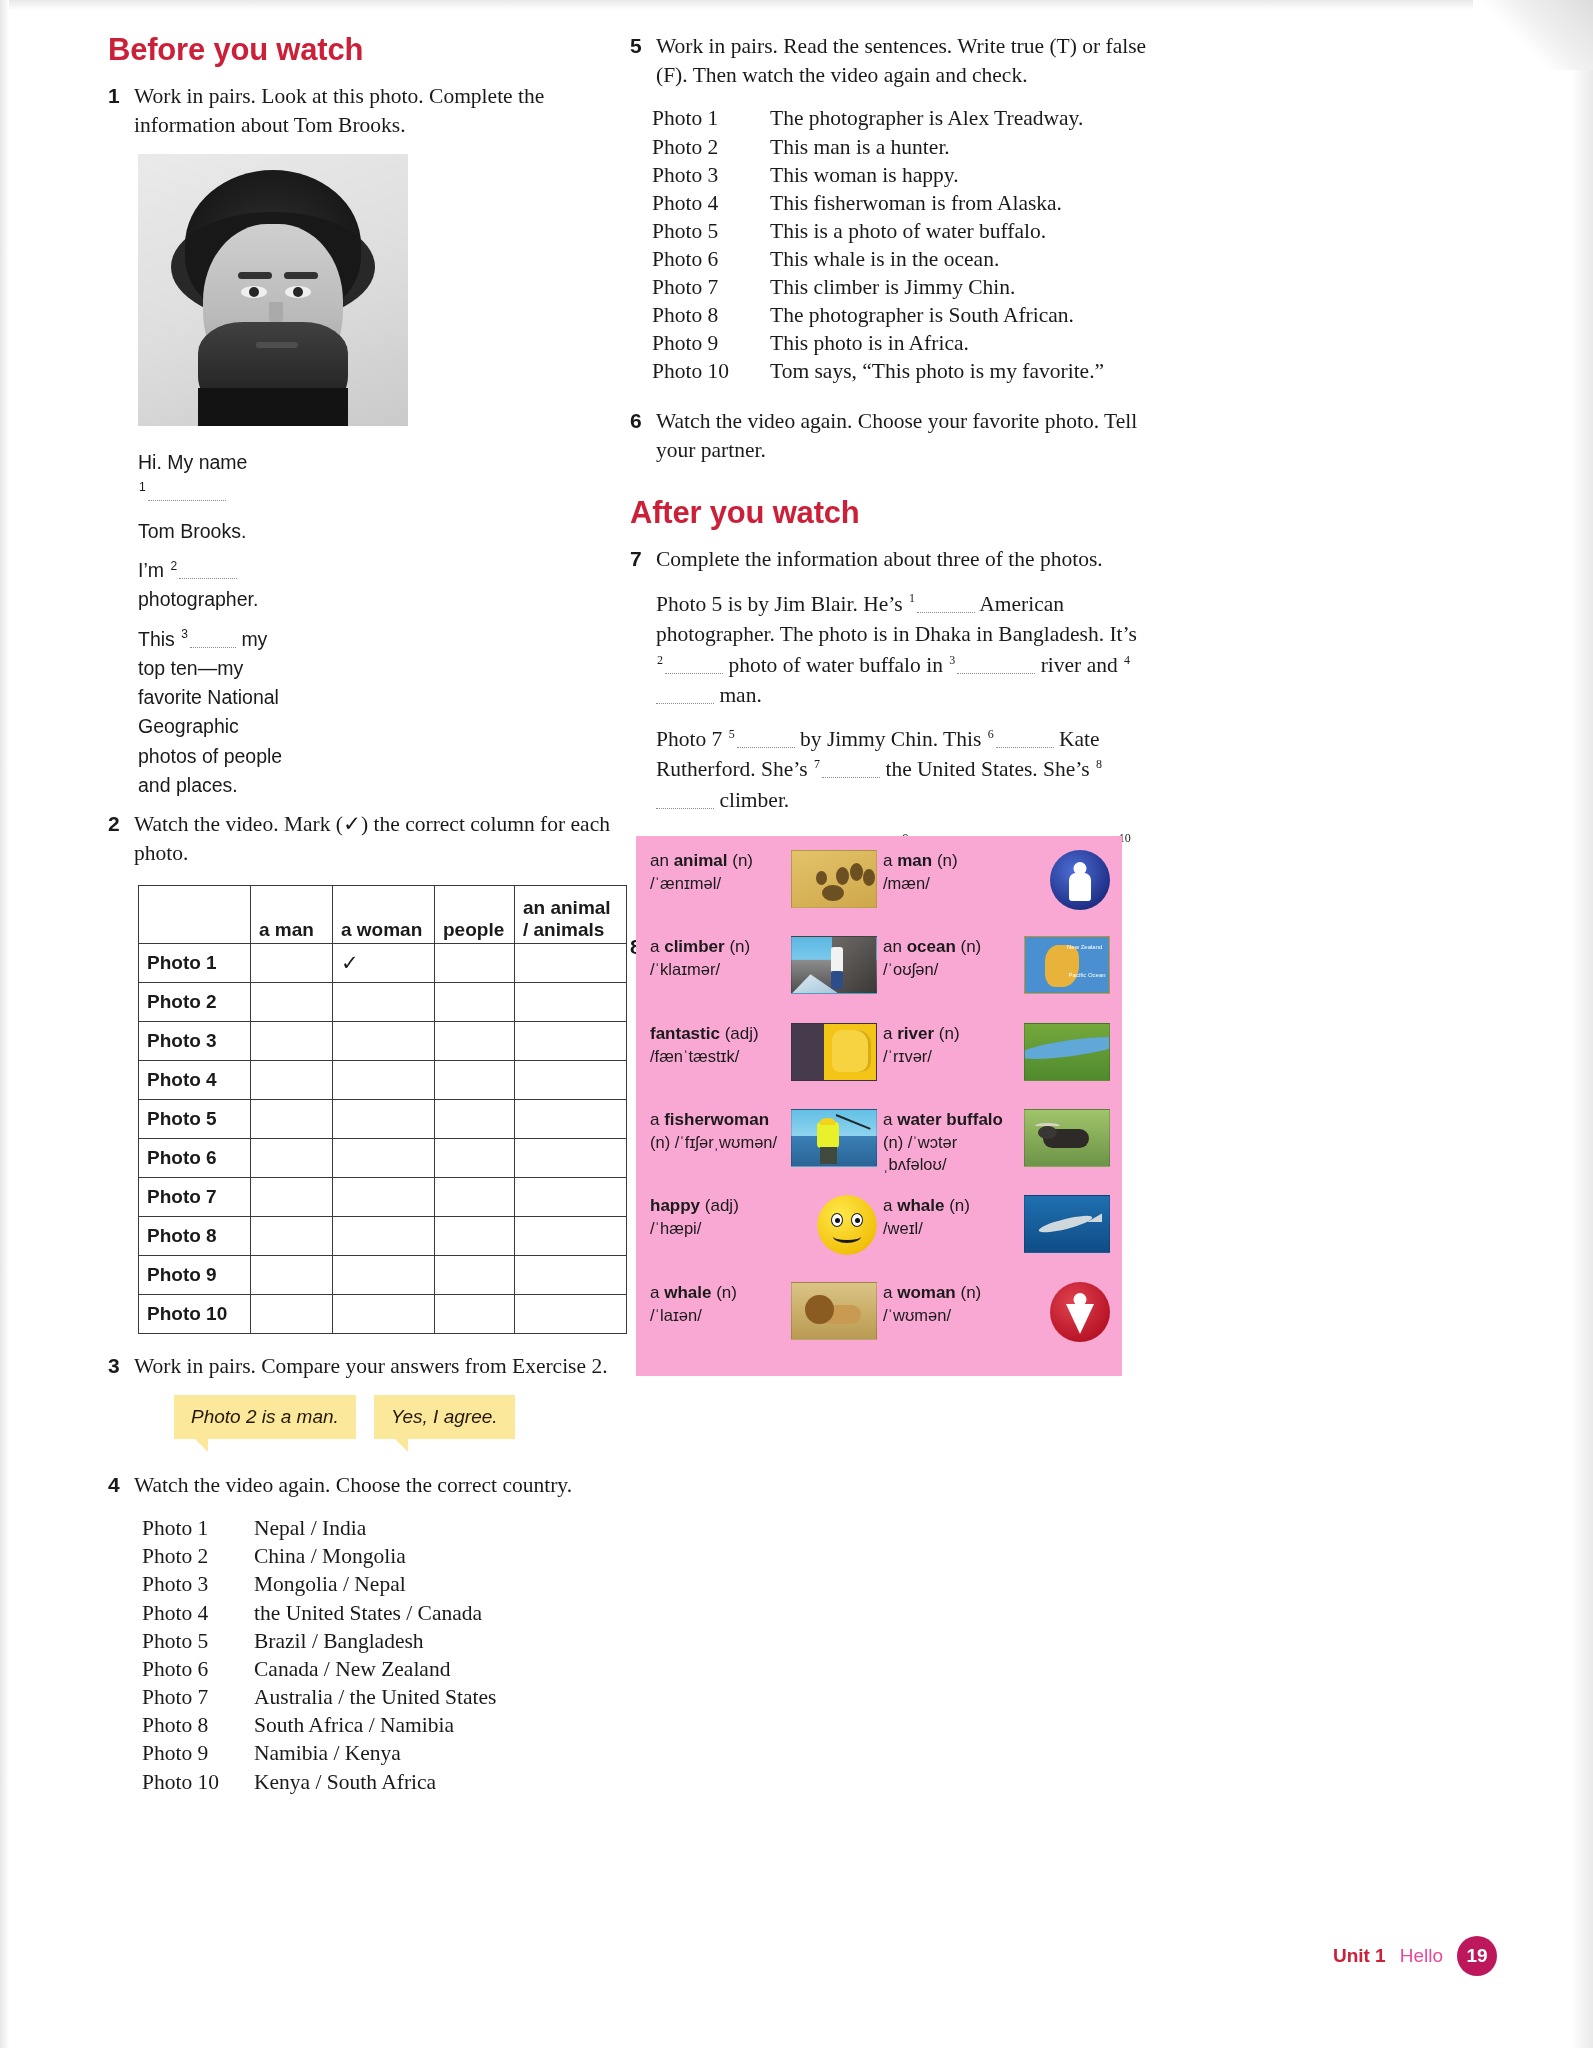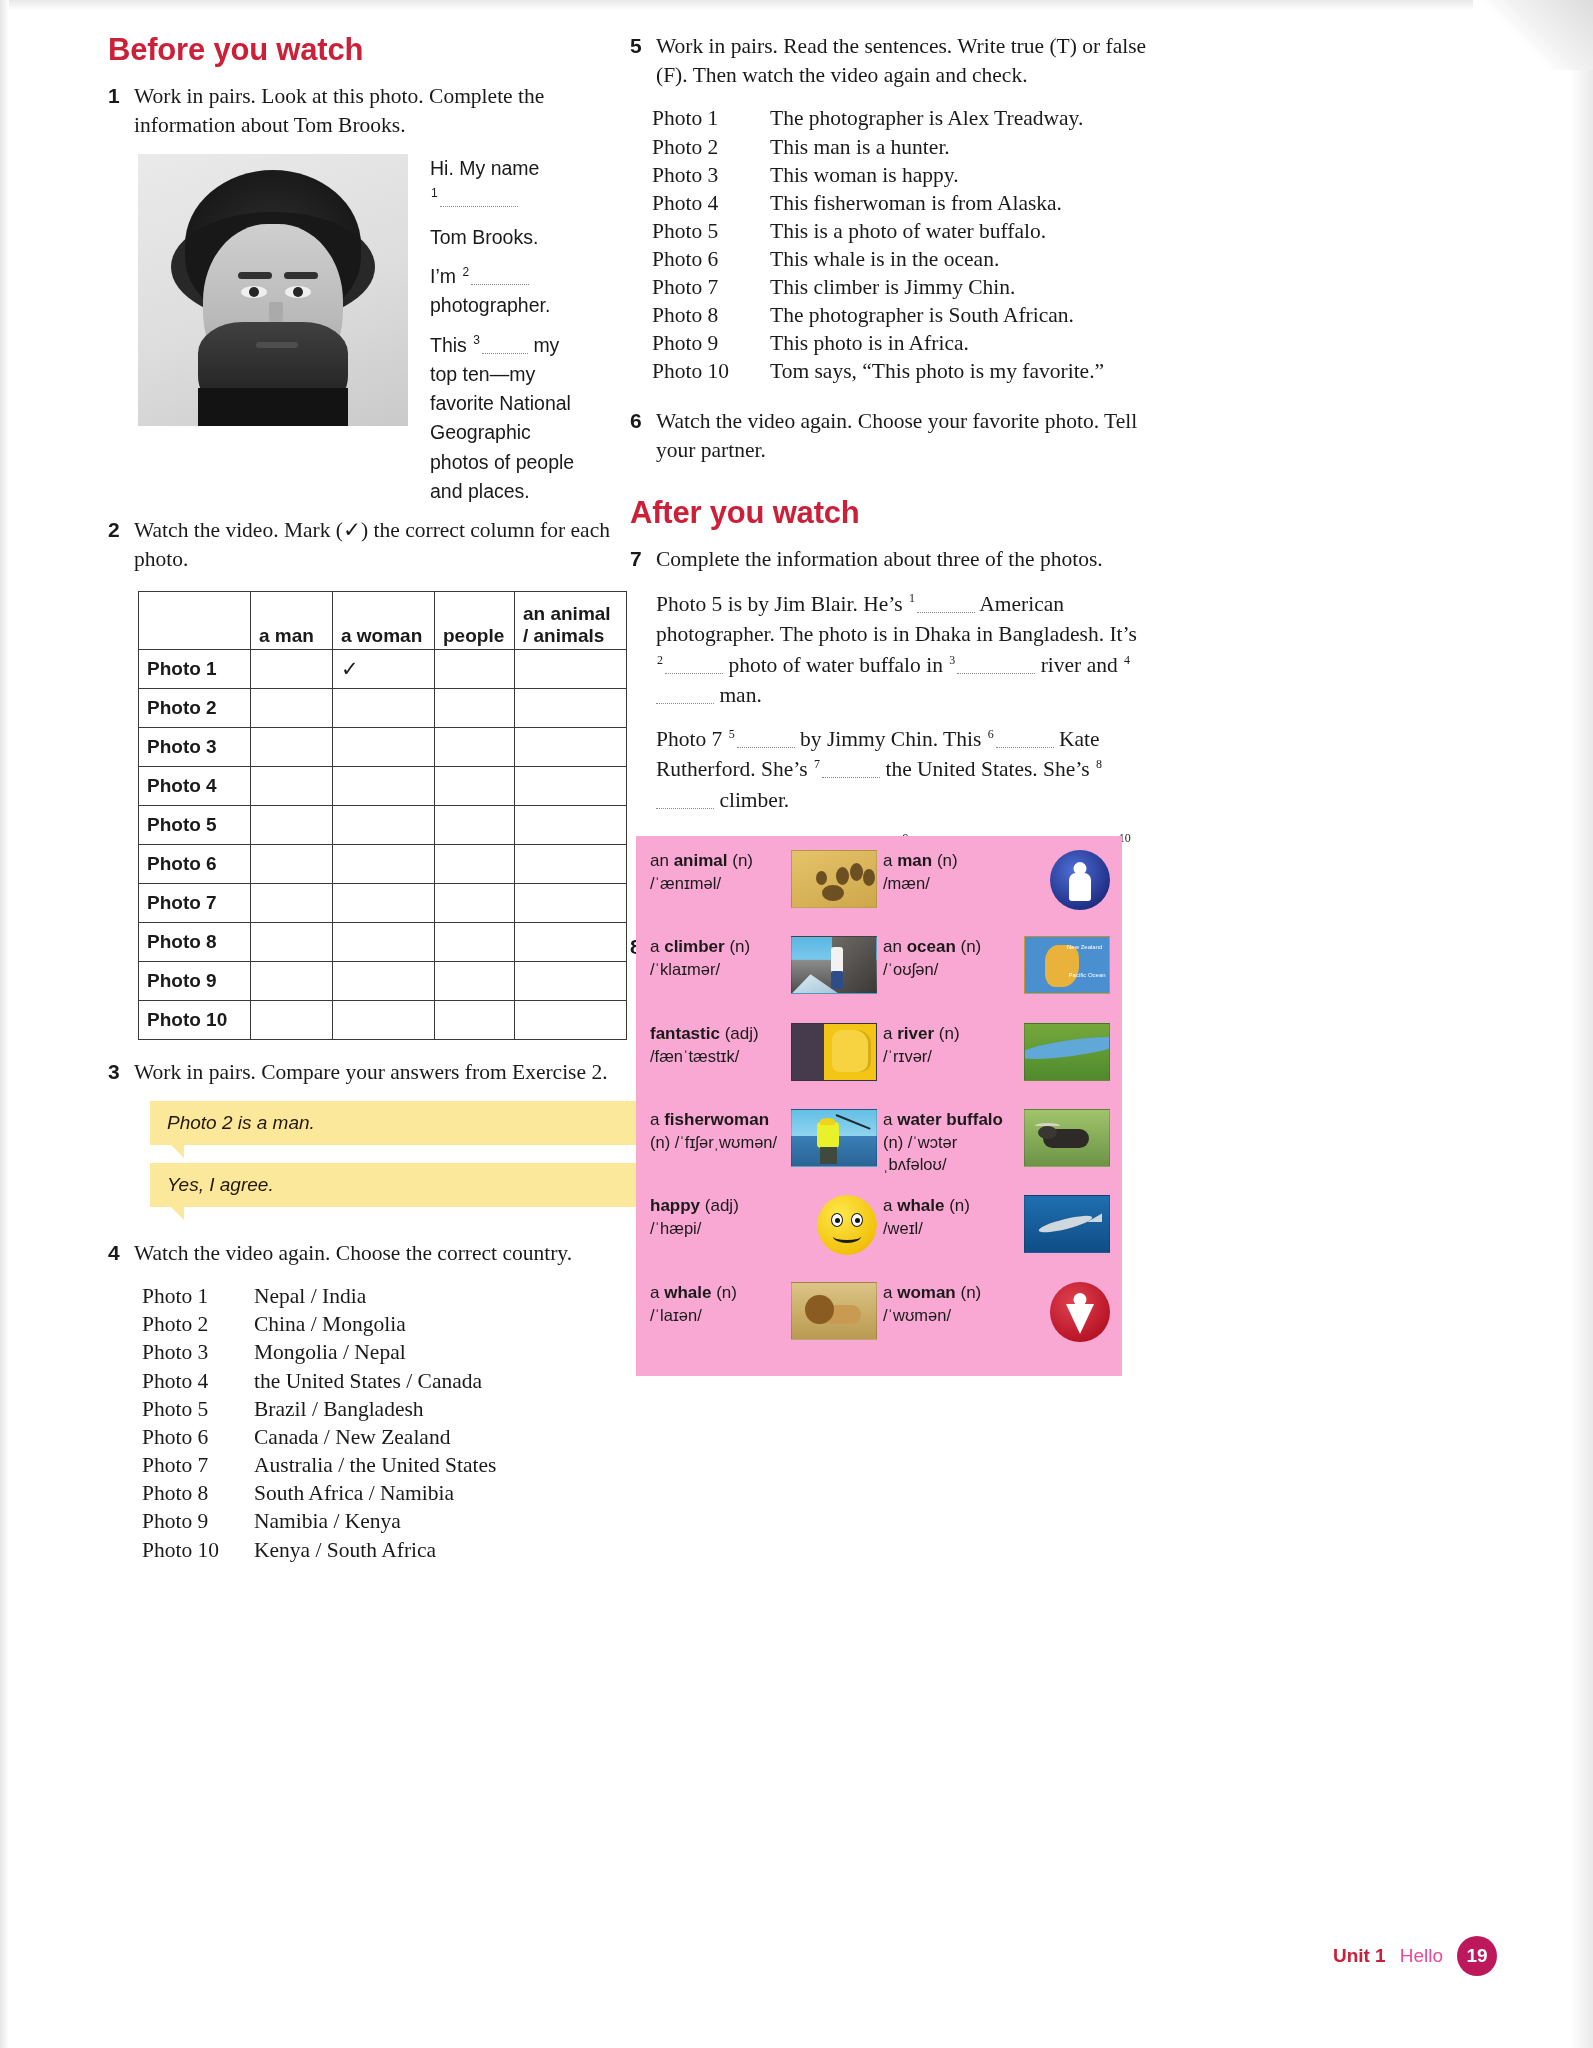--- a/index.html
+++ b/index.html
@@ -41,21 +41,21 @@
 
   .ex { display:flex; margin-bottom:14px; }
   .ex-num {
     font-family:"Liberation Sans", sans-serif;
     font-weight:bold; font-size:21px;
     width:26px; flex:none; line-height:1.35;
   }
   .ex-body { font-size:21.5px; line-height:1.36; flex:1; }
 
   
-  .photo-row { display:flex; gap:22px; margin:6px 0 0 30px; }
+  .photo-row { display:flex; gap:22px; margin:6px 0 0 30px;flex-direction:column; }
   .portrait {
     width:270px; height:272px; flex:none;
     position:relative; overflow:hidden;
     background:#cfcfcf;
     filter: grayscale(1);
   }
   .portrait .bg { position:absolute; inset:0; background:linear-gradient(160deg,#e9eaea 0%, #dcdddd 55%, #c9cacb 100%); }
   .portrait .hair {
     position:absolute; left:50%; top:16px; transform:translateX(-50%);
     width:176px; height:150px; border-radius:50% 50% 42% 42%;
@@ -112,21 +112,21 @@
     height:39px; padding:2px 8px;
     text-align:left; font-weight:normal;
   }
   table.grid thead th { vertical-align:bottom; font-weight:bold; height:58px; line-height:1.15; }
   table.grid tbody td:first-child { font-weight:bold; }
   col.c0 { width:112px; } col.c1 { width:82px; } col.c2 { width:102px; }
   col.c3 { width:80px; } col.c4 { width:112px; }
   .tick { font-size:21px; }
 
   
-  .bubbles { display:flex; gap:18px; margin:14px 0 0 42px;flex-direction:column; }
+  .bubbles { display:flex; gap:18px; margin:14px 0 0 66px; }
   .bubble {
     background:#fbe89a; padding:11px 17px; font-style:italic;
     font-family:"Liberation Sans", sans-serif; font-size:19px;
     position:relative; color:#24180a;
   }
   .bubble:after{
     content:""; position:absolute; left:20px; bottom:-13px;
     border-left:14px solid transparent; border-right:0 solid transparent;
     border-top:14px solid #fbe89a;
   }

